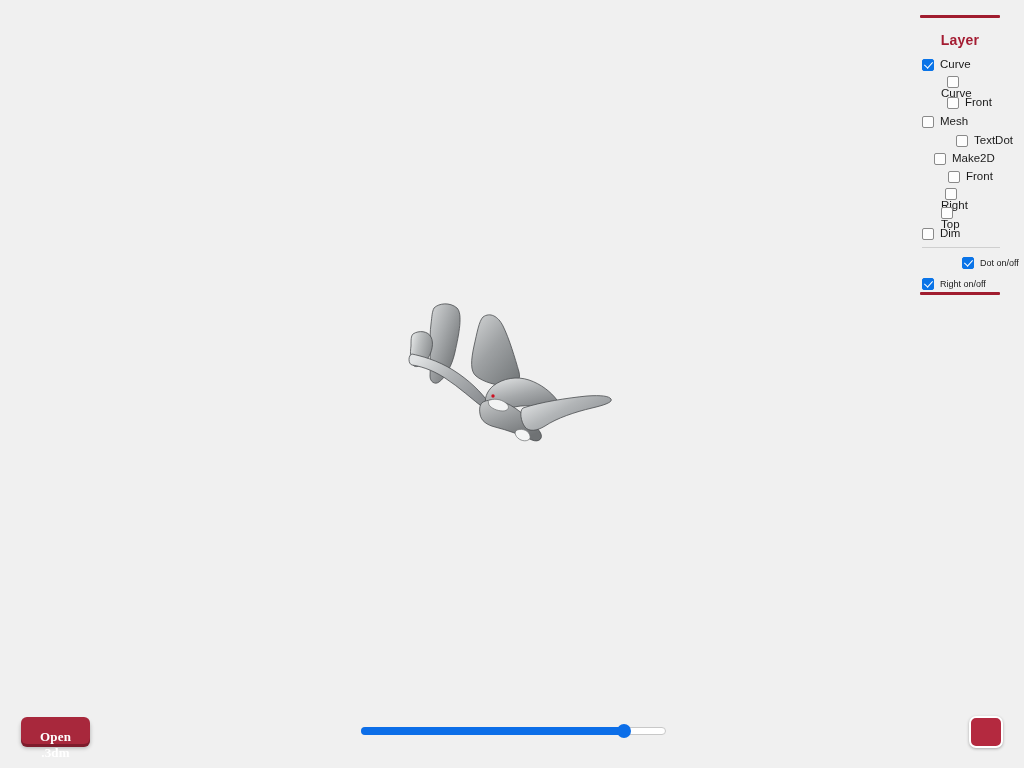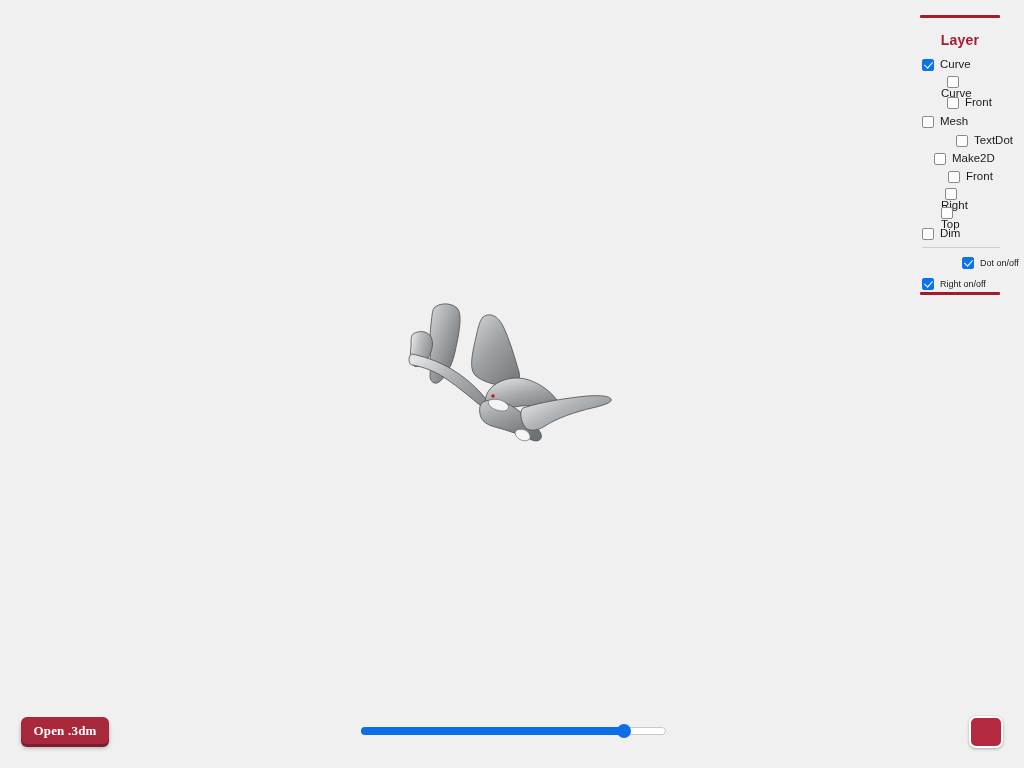--- a/index.html
+++ b/index.html
@@ -119,32 +119,32 @@
   }
   .cb-row.small .cb-label {
     font-size: 9px;
   }
 
   
   #open-btn {
     position: absolute;
     left: 21px;
     top: 717px;
-    width: 88px;
+    width: 69px;
     height: 27px;
     border: none;
     border-radius: 6px;
     background: #a8283c;
     box-shadow: 0 3px 0 #7d1c2c, 0 4px 4px rgba(0,0,0,0.28);
     color: #ffffff;
     font-family: "Liberation Serif", serif;
     font-size: 13px;
     font-weight: bold;
     cursor: pointer;
-    padding: 5px;
+    padding: 12px;
     letter-spacing: 0.2px;
   }
 
   #slider-wrap {
     position: absolute;
     left: 361px;
     top: 724px;
     width: 305px;
     height: 14px;
   }

